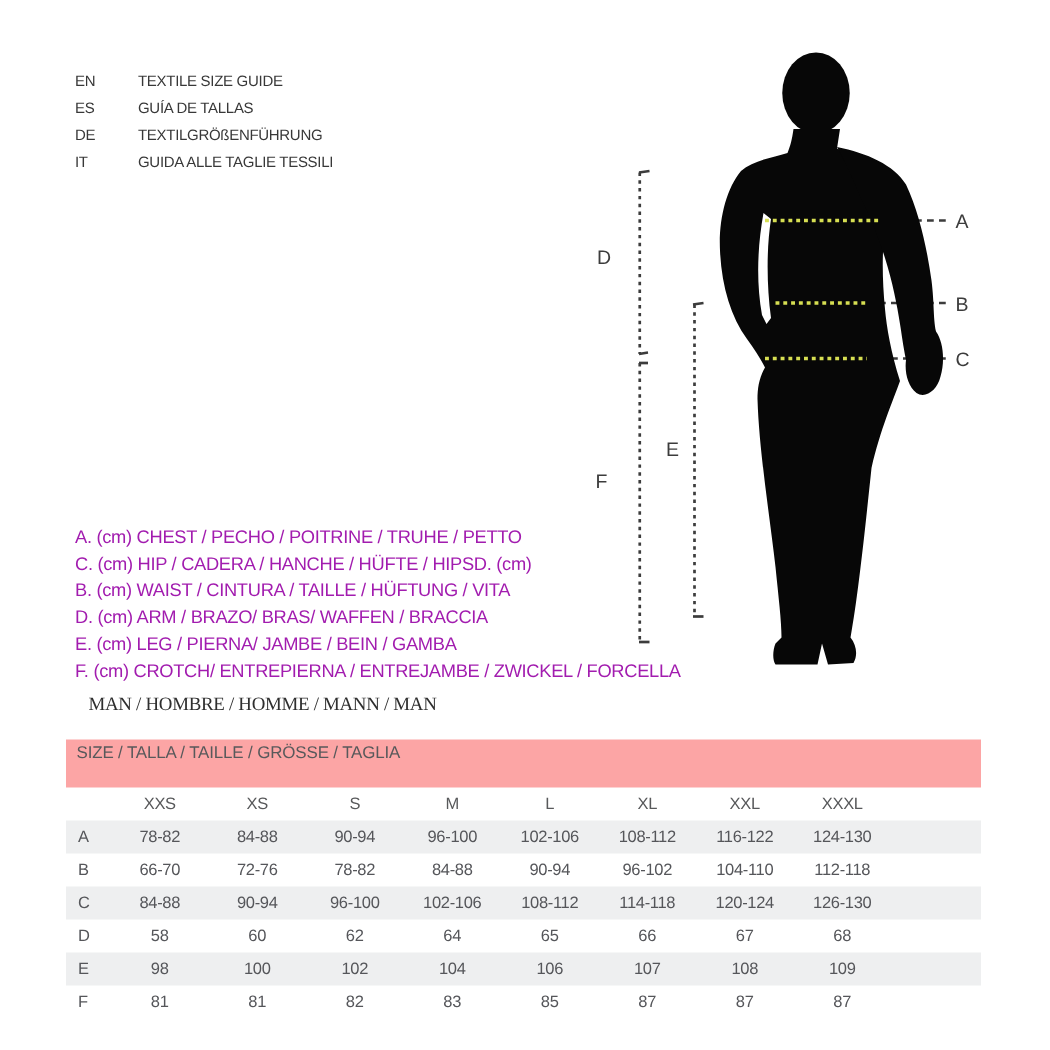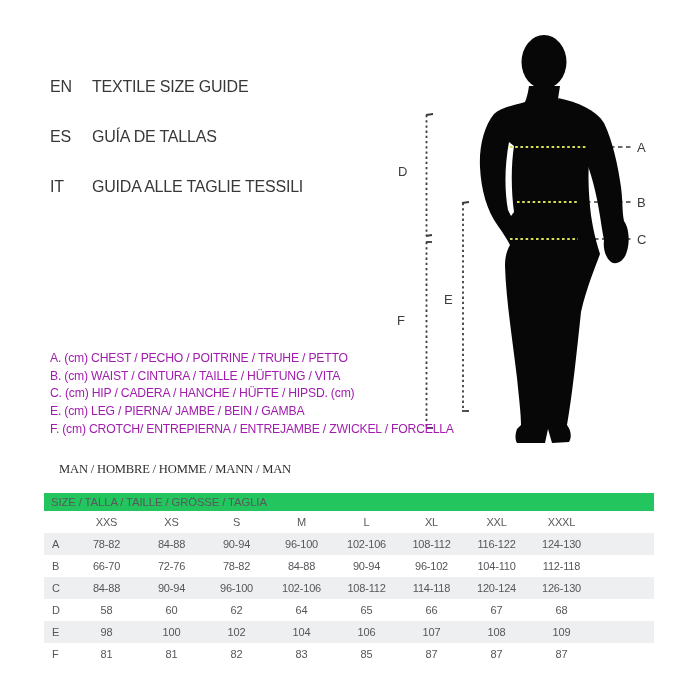--- a/index.html
+++ b/index.html
@@ -3,34 +3,34 @@
 <meta charset="utf-8">
 <style>
   html,body{margin:0;padding:0;}
   body{
     width:700px;height:700px;position:relative;background:#ffffff;overflow:hidden;
     font-family:"Liberation Sans","DejaVu Sans",sans-serif;
     -webkit-font-smoothing:antialiased;
   }
   
   .lang-block{position:absolute;left:50px;top:46px;color:#383838;}
-  .lang-row{display:flex;line-height:18px;font-size:16px;letter-spacing:-0.2px;margin-top:32px;}
+  .lang-row{display:flex;line-height:18px;font-size:10px;letter-spacing:-0.2px;}
   .lang-code{width:42px;flex:0 0 42px;}
   .lang-title{white-space:nowrap;}
   
   .figure-svg{position:absolute;left:380px;top:20px;width:310px;height:440px;}
   
   .legend-block{position:absolute;left:50px;top:350px;color:#a21caf;
     font-size:12.2px;line-height:17.7px;letter-spacing:-0.2px;white-space:nowrap;}
   
   .man-line{position:absolute;left:59px;top:462px;color:#2f2f2f;
     font-size:12.6px;letter-spacing:-0.2px;white-space:nowrap;font-family:Liberation Serif, serif;}
   
   .size-table{position:absolute;left:44px;top:493px;width:610px;font-size:11px;color:#55565a;}
-  .table-titlebar{height:18px;line-height:18px;background:#22c55e;color:#58595b;
+  .table-titlebar{height:32px;line-height:18px;background:#fca5a5;color:#58595b;
     padding-left:7px;font-size:11.3px;letter-spacing:-0.1px;box-sizing:border-box;}
   .t-row{display:grid;grid-template-columns:30px repeat(8,65px);height:22px;line-height:17px;align-items:center;}
   .t-row.stripe{background:#eeeff0;}
   .t-cell{text-align:center;letter-spacing:-0.2px;}
   .t-label{text-align:left;padding-left:8px;}
   .t-head .t-cell{color:#58595b;}
 </style>
 </head>
 <body>
 
@@ -39,20 +39,24 @@
     <span class="lang-code">EN</span>
     <span class="lang-title">TEXTILE SIZE GUIDE</span>
   </div>
 
   <div class="lang-row">
     <span class="lang-code">ES</span>
     <span class="lang-title">GUÍA DE TALLAS</span>
   </div>
 
 
+  <div class="lang-row">
+    <span class="lang-code">DE</span>
+    <span class="lang-title">TEXTILGRÖßENFÜHRUNG</span>
+  </div>
 
   <div class="lang-row">
     <span class="lang-code">IT</span>
     <span class="lang-title">GUIDA ALLE TAGLIE TESSILI</span>
   </div>
 </div>
 
 <svg class="figure-svg" viewBox="380 20 310 440" aria-hidden="true">
 
   <line x1="578" y1="147" x2="632" y2="147" stroke="#3c3c3c" stroke-width="1.6" stroke-dasharray="4.5 3.5"></line>
@@ -132,24 +136,25 @@
     <text x="637" y="244">C</text>
     <text x="398" y="176">D</text>
     <text x="444" y="304">E</text>
     <text x="397" y="325">F</text>
   </g>
 </svg>
 
 <div class="legend-block">
   <div class="legend-row">A. (cm) CHEST / PECHO / POITRINE / TRUHE / PETTO</div>
 
+  <div class="legend-row">C. (cm) HIP / CADERA / HANCHE / HÜFTE / HIPSD. (cm)</div>
+
   <div class="legend-row">B. (cm) WAIST / CINTURA / TAILLE / HÜFTUNG / VITA</div>
 
-  <div class="legend-row">C. (cm) HIP / CADERA / HANCHE / HÜFTE / HIPSD. (cm)</div>
-
+  <div class="legend-row">D. (cm) ARM / BRAZO/ BRAS/ WAFFEN / BRACCIA</div>
 
   <div class="legend-row">E. (cm) LEG / PIERNA/ JAMBE / BEIN / GAMBA</div>
 
   <div class="legend-row">F. (cm) CROTCH/ ENTREPIERNA / ENTREJAMBE / ZWICKEL / FORCELLA</div>
 </div>
 
 <div class="man-line">MAN / HOMBRE / HOMME / MANN / MAN</div>
 
 <div class="size-table">
   <div class="table-titlebar">SIZE / TALLA / TAILLE / GRÖSSE / TAGLIA</div>

